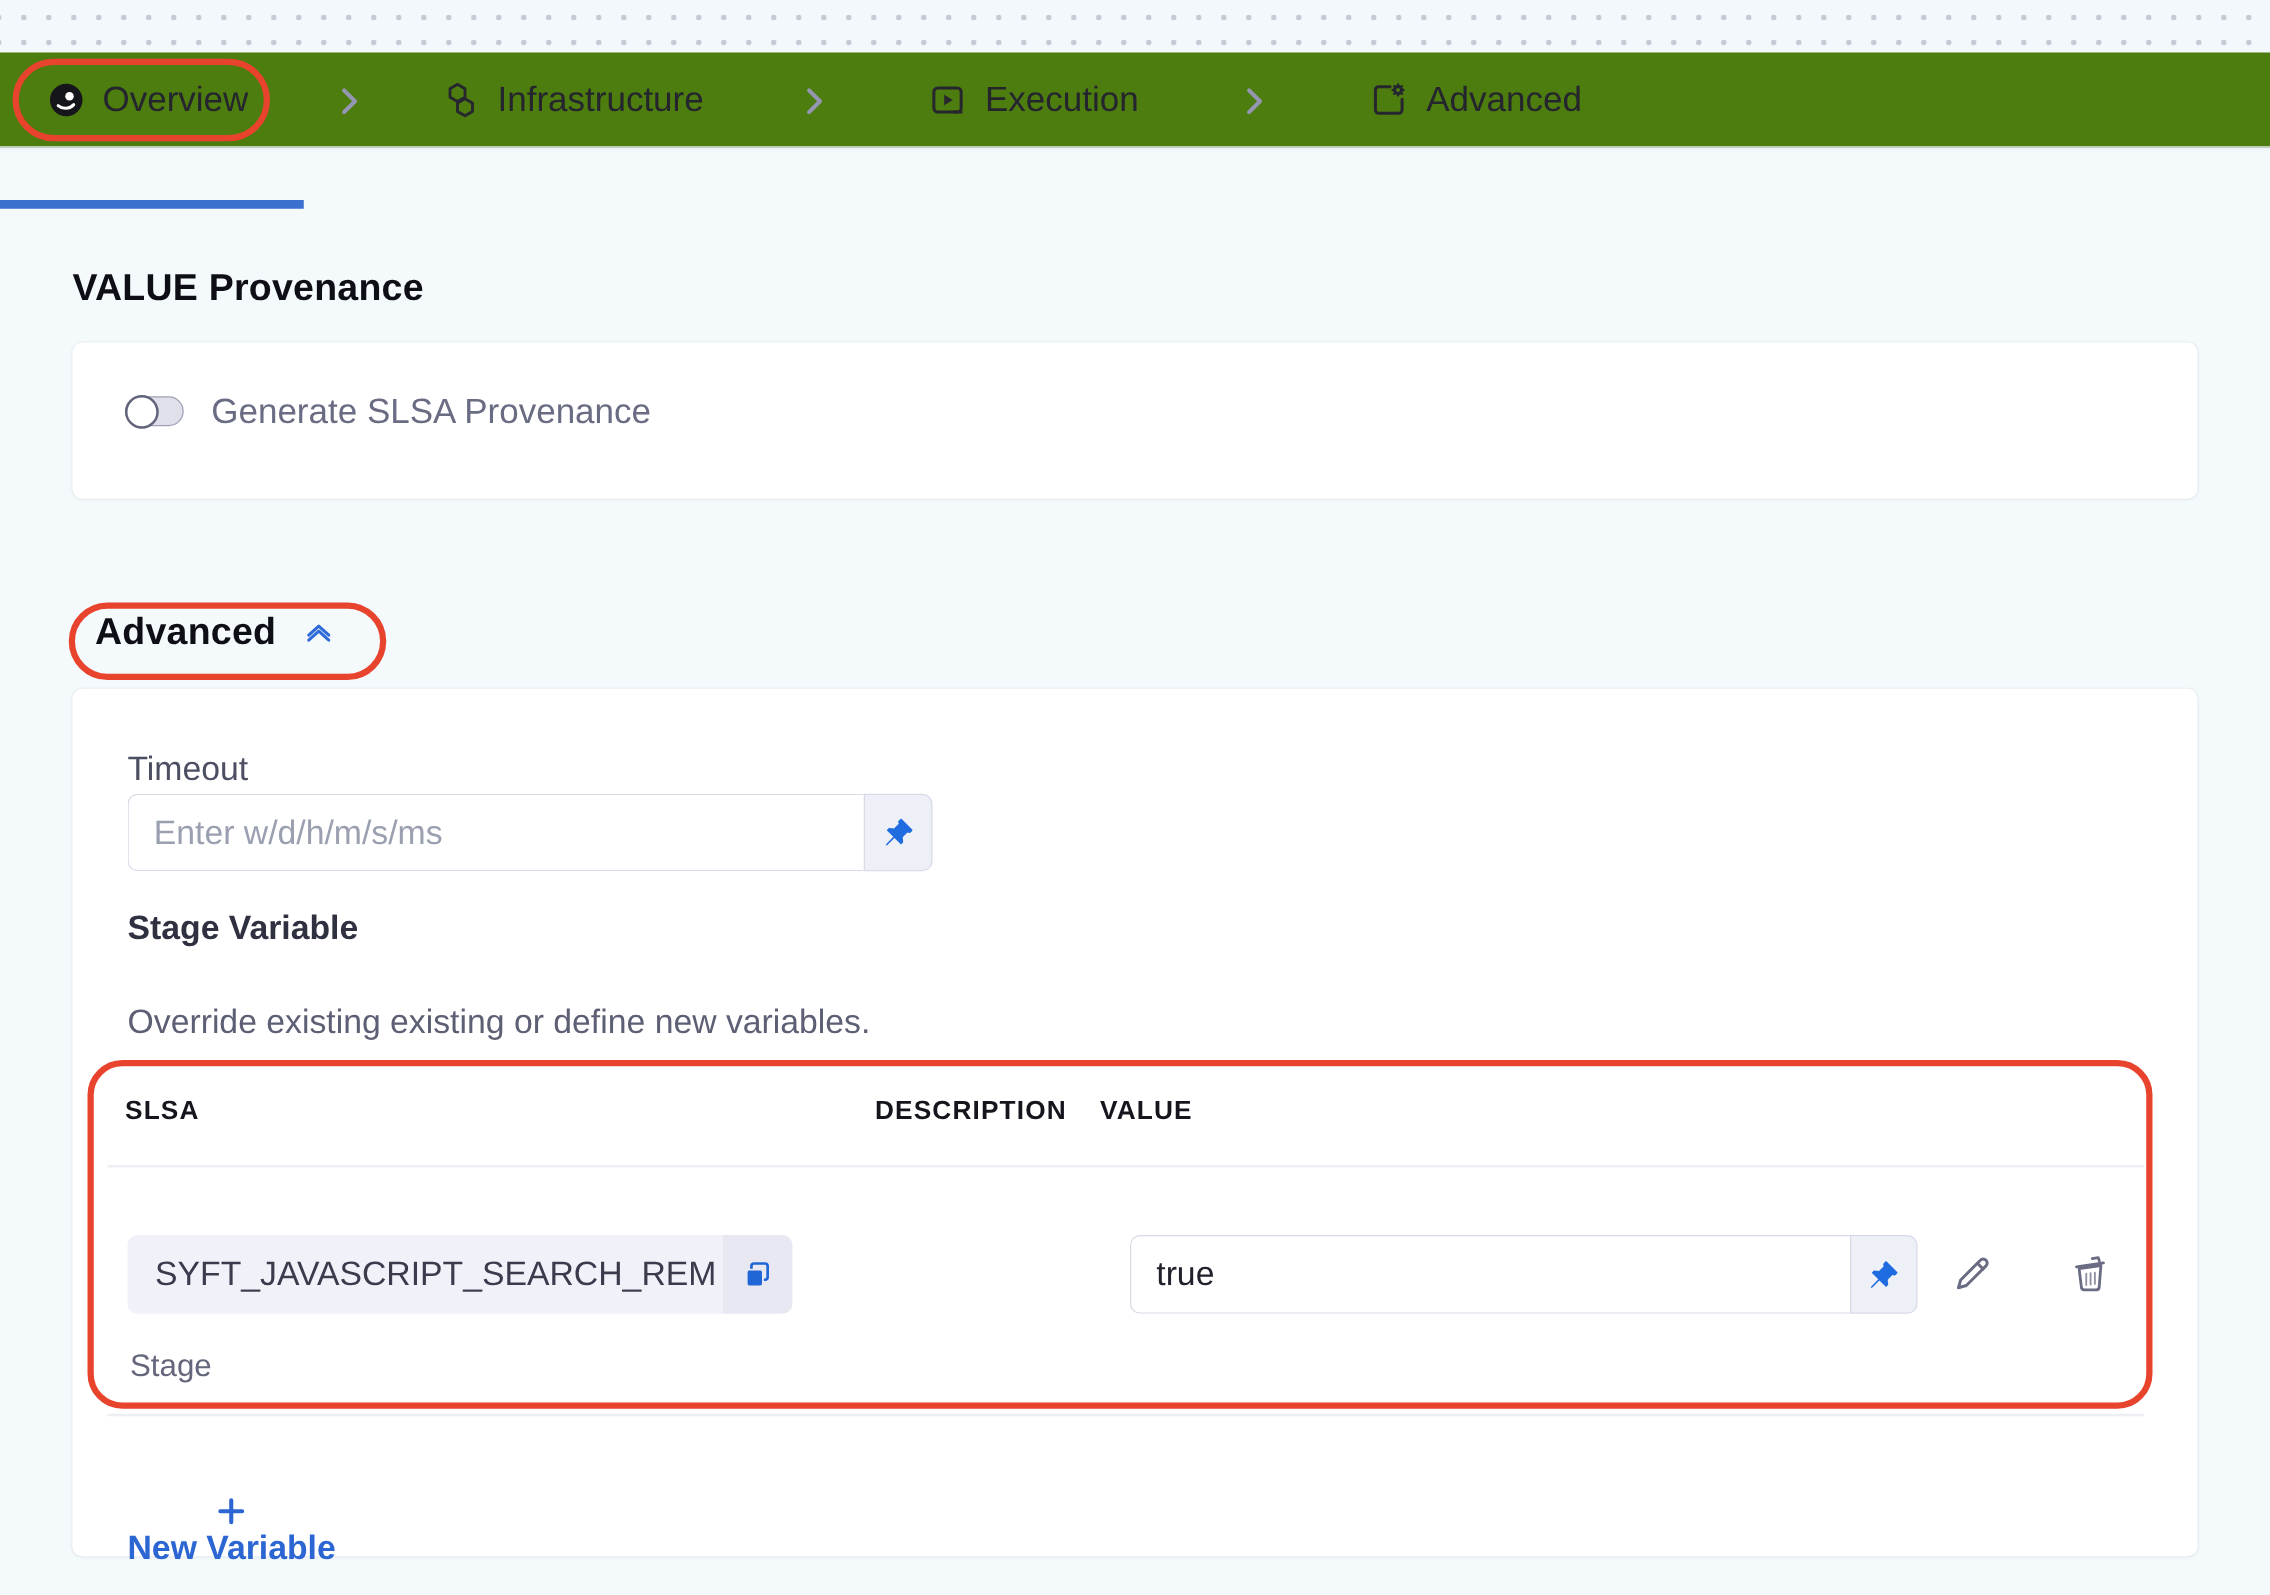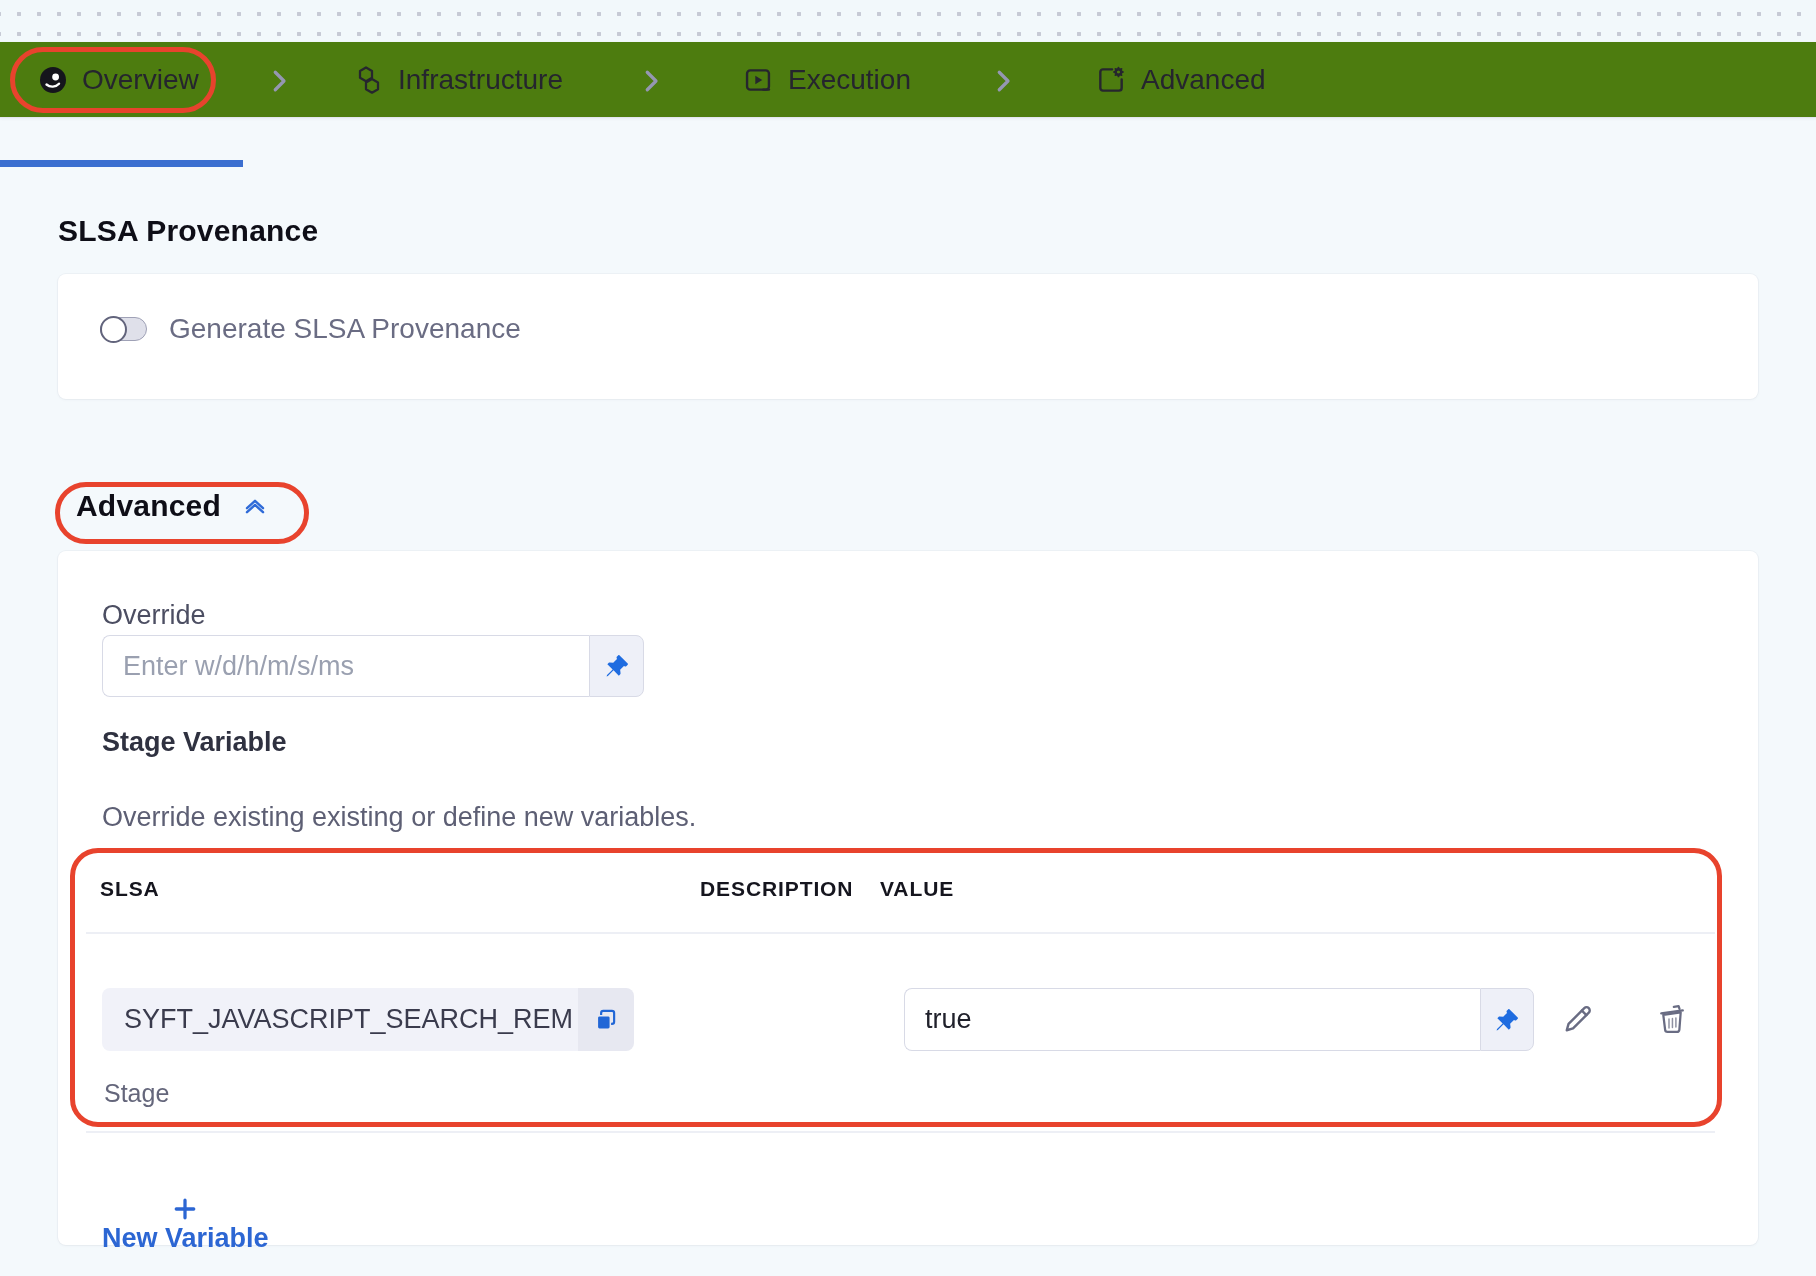--- a/index.html
+++ b/index.html
@@ -161,21 +161,21 @@
         </svg>
       </span>
       <span class="tab-label">Advanced</span>
     </div>
 
     <div class="active-underline"></div>
   </div>
 
   <div class="annotation" style="left:10px; top:47px; width:206px; height:66px; border-radius:34px;"></div>
 
-  <div class="h1" style="left:58px; top:214px;">SLSA Provenance</div>
+  <div class="h1" style="left:58px; top:214px;">VALUE Provenance</div>
 
   <div class="card card-slsa">
     <div class="toggle-row">
       <span class="toggle">
         <span class="toggle-knob"></span>
       </span>
       <span class="toggle-label">Generate SLSA Provenance</span>
     </div>
   </div>
 
@@ -186,24 +186,24 @@
         <path d="M7.5 17 L15 10.2 L22.5 17"></path>
         <path d="M7.5 20.8 L15 14 L22.5 20.8"></path>
       </svg>
     </span>
   </div>
 
   <div class="annotation" style="left:55px; top:482px; width:254px; height:62px; border-radius:31px;"></div>
 
   <div class="card card-advanced">
 
-    <div class="field-label" style="left:44px; top:49px;">Override</div>
+    <div class="field-label" style="left:44px; top:49px;">Timeout</div>
 
     <div class="input-group" style="left:44px; top:84px;">
-      <input class="text-input" style="width: 487px;" type="text" placeholder="Enter w/d/h/m/s/ms">
+      <input class="text-input" style="width: 589px;" type="text" placeholder="Enter w/d/h/m/s/ms">
       <span class="pin-btn">
         <span>
           <svg width="26" height="26" viewBox="0 0 24 24">
             <path d="M14.2 2.1 L21.9 9.8 C22.2 10.1 22.2 10.5 21.9 10.8 L20.5 12.2 C20.3 12.4 19.9 12.5 19.6 12.4 L18.4 12 L14.9 15.5 L15.3 18.8 C15.3 19.1 15.2 19.4 15 19.6 L13.7 20.9 L8.8 16 L3.6 21.2 L2.4 21.6 L2.8 20.4 L8 15.2 L3.1 10.3 L4.4 9 C4.6 8.8 4.9 8.7 5.2 8.7 L8.5 9.1 L12 5.6 L11.6 4.4 C11.5 4.1 11.6 3.7 11.8 3.5 L13.2 2.1 C13.5 1.8 13.9 1.8 14.2 2.1 Z" fill="#1f6ce0"></path>
           </svg>
         </span>
       </span>
     </div>
 
     <div class="sub-heading" style="left:44px; top:176px;">Stage Variable</div>

